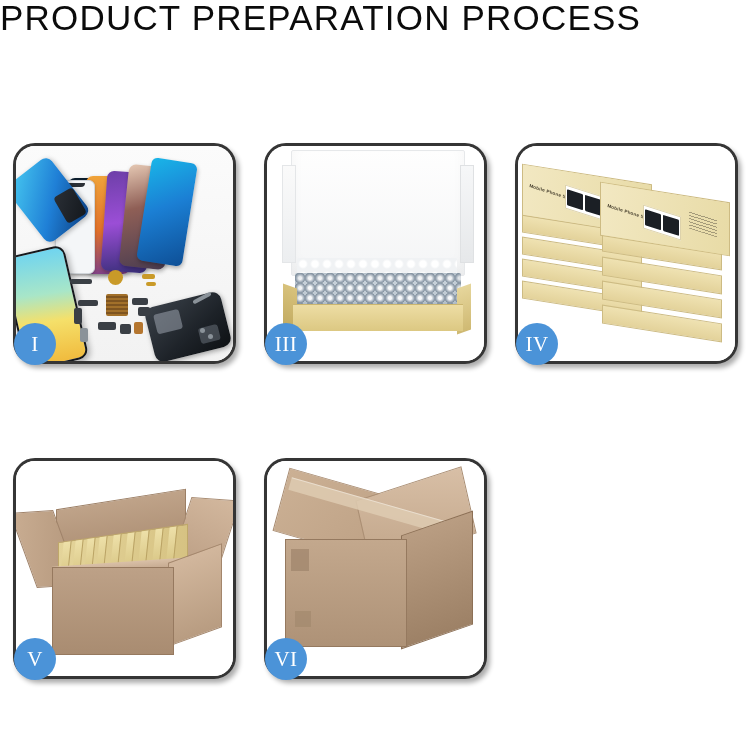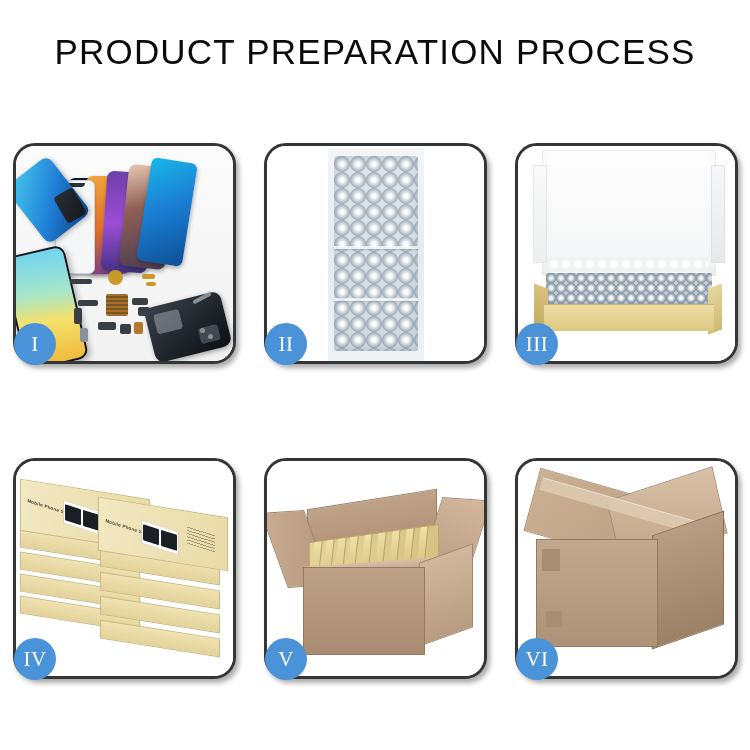--- a/index.html
+++ b/index.html
@@ -7,21 +7,21 @@
     background: #ffffff;
   }
   body {
     width: 750px; height: 750px;
     font-family: "Liberation Sans", sans-serif;
     overflow: hidden;
     position: relative;
   }
 
   
-  .header { padding-top: 34px; text-align: center; }
+  .header { text-align: left; }
   .title {
     font-size: 35px;
     font-weight: 400;
     letter-spacing: 1.2px;
     color: #0b0b0b;
     line-height: 1;
     font-family: "Liberation Sans", sans-serif;
     transform: scaleX(1.0);
   }
   .subtitle {
@@ -360,30 +360,20 @@
       <div class="prt grey" style="left:64px;top:182px;width:8px;height:14px;"></div>
       <div class="prt" style="left:104px;top:178px;width:11px;height:10px;"></div>
       <div class="prt copper" style="left:118px;top:176px;width:9px;height:12px;"></div>
       <div class="prt grey round" style="left:184px;top:182px;width:5px;height:5px;"></div>
       <div class="prt grey round" style="left:192px;top:188px;width:5px;height:5px;"></div>
       <div class="prt grey" style="left:176px;top:150px;width:20px;height:4px;transform:rotate(-28deg);"></div>
     </div>
     <div class="badge">I</div>
   </div>
 
-  <div class="panel">
-    <div class="panel-inner p2">
-      <div class="bw">
-        <div class="bw-in"></div>
-        <div class="bw-seam" style="top:98px;"></div>
-        <div class="bw-seam" style="top:150px;"></div>
-      </div>
-    </div>
-    <div class="badge">II</div>
-  </div>
 
   <div class="panel">
     <div class="panel-inner p3">
       <div class="b3-lid"></div>
       <div class="b3-foam"></div>
       <div class="b3-bub"></div>
       <div class="b3-left"></div>
       <div class="b3-right"></div>
       <div class="b3-front"></div>
     </div>

